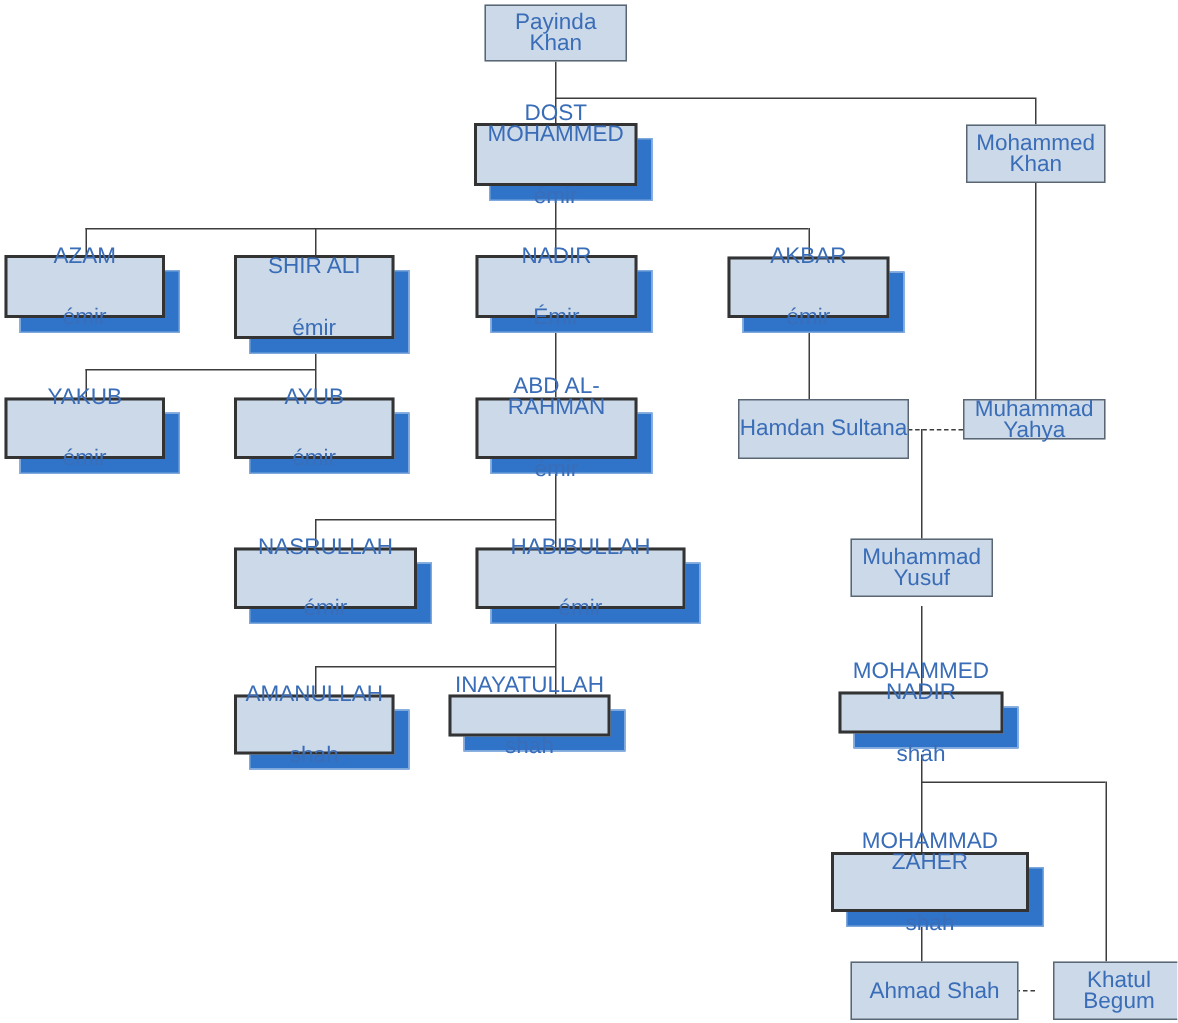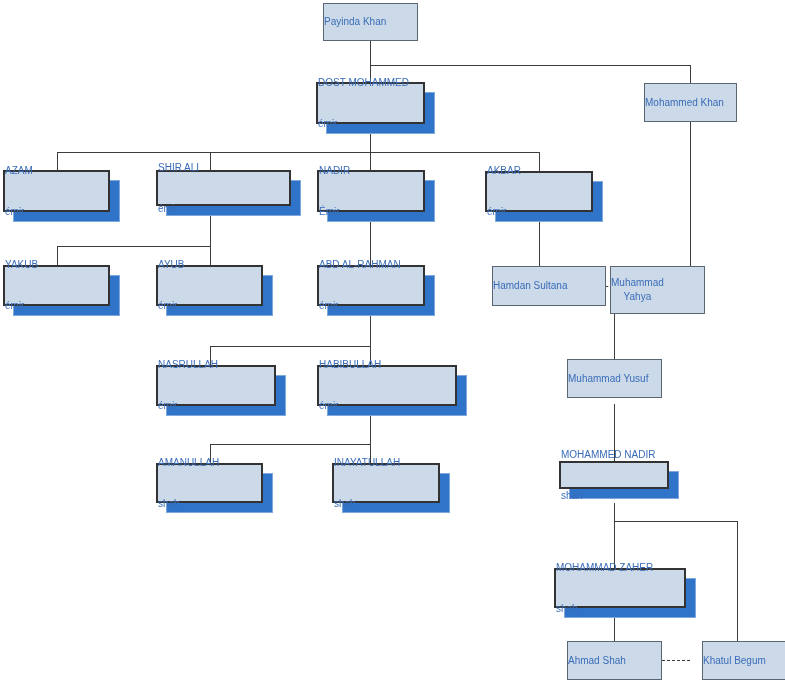--- a/index.html
+++ b/index.html
@@ -12,22 +12,22 @@
   .conn.v{width:1px;}
   .conn.dashed{background:none;border-top:1px dashed #3d3d3d;height:0;}
   .node-wrap{position:absolute;}
   .shadow{
     position:absolute;left:10px;top:10px;width:100%;height:100%;
     background:#2f74c9;border:1px solid #7fa8dc;box-sizing:border-box;
   }
   .box{
     position:absolute;left:0;top:0;width:100%;height:100%;box-sizing:border-box;
     background:#ccd9e8;border:1px solid #5a6673;
-    display:flex;flex-direction:column;justify-content:center;align-items:flex-start;
-    color:#3a6db8;font-size:10px;line-height:14px;text-align:center;
+    display:flex;flex-direction:column;justify-content:center;align-items:center;
+    color:#3a6db8;font-size:15px;line-height:14px;text-align:center;
   }
   .box.ruler{border:2px solid #333333;gap:27px;}
   .nm{white-space:pre-line;}
   .st{white-space:pre-line;}
 </style>
 </head>
 <body>
 
 <div class="stage">
   <div id="connectors">
@@ -78,21 +78,21 @@
           <div class="nm">Mohammed Khan</div>
         </div>
       </div>
       <div class="node-wrap" style="left: 3px; top: 170px; width: 107px; height: 42px;">
         <div class="shadow"></div>
         <div class="box ruler">
           <div class="nm">AZAM</div>
           <div class="st">émir</div>
         </div>
       </div>
-      <div class="node-wrap" style="left: 156px; top: 170px; width: 107px; height: 36px; padding-left: 28px;">
+      <div class="node-wrap" style="left: 156px; top: 170px; width: 107px; height: 56px;">
         <div class="shadow"></div>
         <div class="box ruler">
           <div class="nm">SHIR ALI</div>
           <div class="st">émir</div>
         </div>
       </div>
       <div class="node-wrap" style="left: 317px; top: 170px; width: 108px; height: 42px;">
         <div class="shadow"></div>
         <div class="box ruler">
           <div class="nm">NADIR</div>
@@ -125,27 +125,27 @@
         <div class="box ruler">
           <div class="nm">ABD AL-RAHMAN</div>
           <div class="st">émir</div>
         </div>
       </div>
       <div class="node-wrap" style="left: 492px; top: 266px; width: 94px; height: 40px; padding-left: 20px;">
         <div class="box">
           <div class="nm">Hamdan Sultana</div>
         </div>
       </div>
-      <div class="node-wrap" style="left: 610px; top: 266px; width: 95px; height: 48px;">
+      <div class="node-wrap" style="left: 642px; top: 266px; width: 95px; height: 27px;">
         <div class="box">
           <div class="nm">Muhammad
 Yahya</div>
         </div>
       </div>
-      <div class="node-wrap" style="left: 156px; top: 365px; width: 120px; height: 41px;">
+      <div class="node-wrap" style="left: 156px; top: 365px; width: 90px; height: 41px; padding-left: 32px;">
         <div class="shadow"></div>
         <div class="box ruler">
           <div class="nm">NASRULLAH</div>
           <div class="st">émir</div>
         </div>
       </div>
       <div class="node-wrap" style="left: 317px; top: 365px; width: 108px; height: 41px; padding-left: 32px;">
         <div class="shadow"></div>
         <div class="box ruler">
           <div class="nm">HABIBULLAH</div>
@@ -157,42 +157,42 @@
           <div class="nm">Muhammad Yusuf</div>
         </div>
       </div>
       <div class="node-wrap" style="left: 156px; top: 463px; width: 107px; height: 40px;">
         <div class="shadow"></div>
         <div class="box ruler">
           <div class="nm">AMANULLAH</div>
           <div class="st">shah</div>
         </div>
       </div>
-      <div class="node-wrap" style="left: 332px; top: 463px; width: 108px; height: 40px;">
+      <div class="node-wrap" style="left: 299px; top: 463px; width: 108px; height: 28px;">
         <div class="shadow"></div>
         <div class="box ruler">
           <div class="nm">INAYATULLAH</div>
           <div class="st">shah</div>
         </div>
       </div>
       <div class="node-wrap" style="left: 559px; top: 461px; width: 110px; height: 28px;">
         <div class="shadow"></div>
         <div class="box ruler">
           <div class="nm">MOHAMMED NADIR</div>
           <div class="st">shah</div>
         </div>
       </div>
       <div class="node-wrap" style="left: 554px; top: 568px; width: 120px; height: 40px; padding-left: 12px;">
         <div class="shadow"></div>
         <div class="box ruler">
           <div class="nm">MOHAMMAD ZAHER</div>
           <div class="st">shah</div>
         </div>
       </div>
-      <div class="node-wrap" style="left: 567px; top: 641px; width: 95px; height: 39px;">
+      <div class="node-wrap" style="left: 567px; top: 641px; width: 112px; height: 39px;">
         <div class="box">
           <div class="nm">Ahmad Shah</div>
         </div>
       </div>
       <div class="node-wrap" style="left: 690px; top: 641px; width: 88px; height: 39px; margin-left: 12px;">
         <div class="box">
           <div class="nm">Khatul Begum</div>
         </div>
       </div>
     </div>

